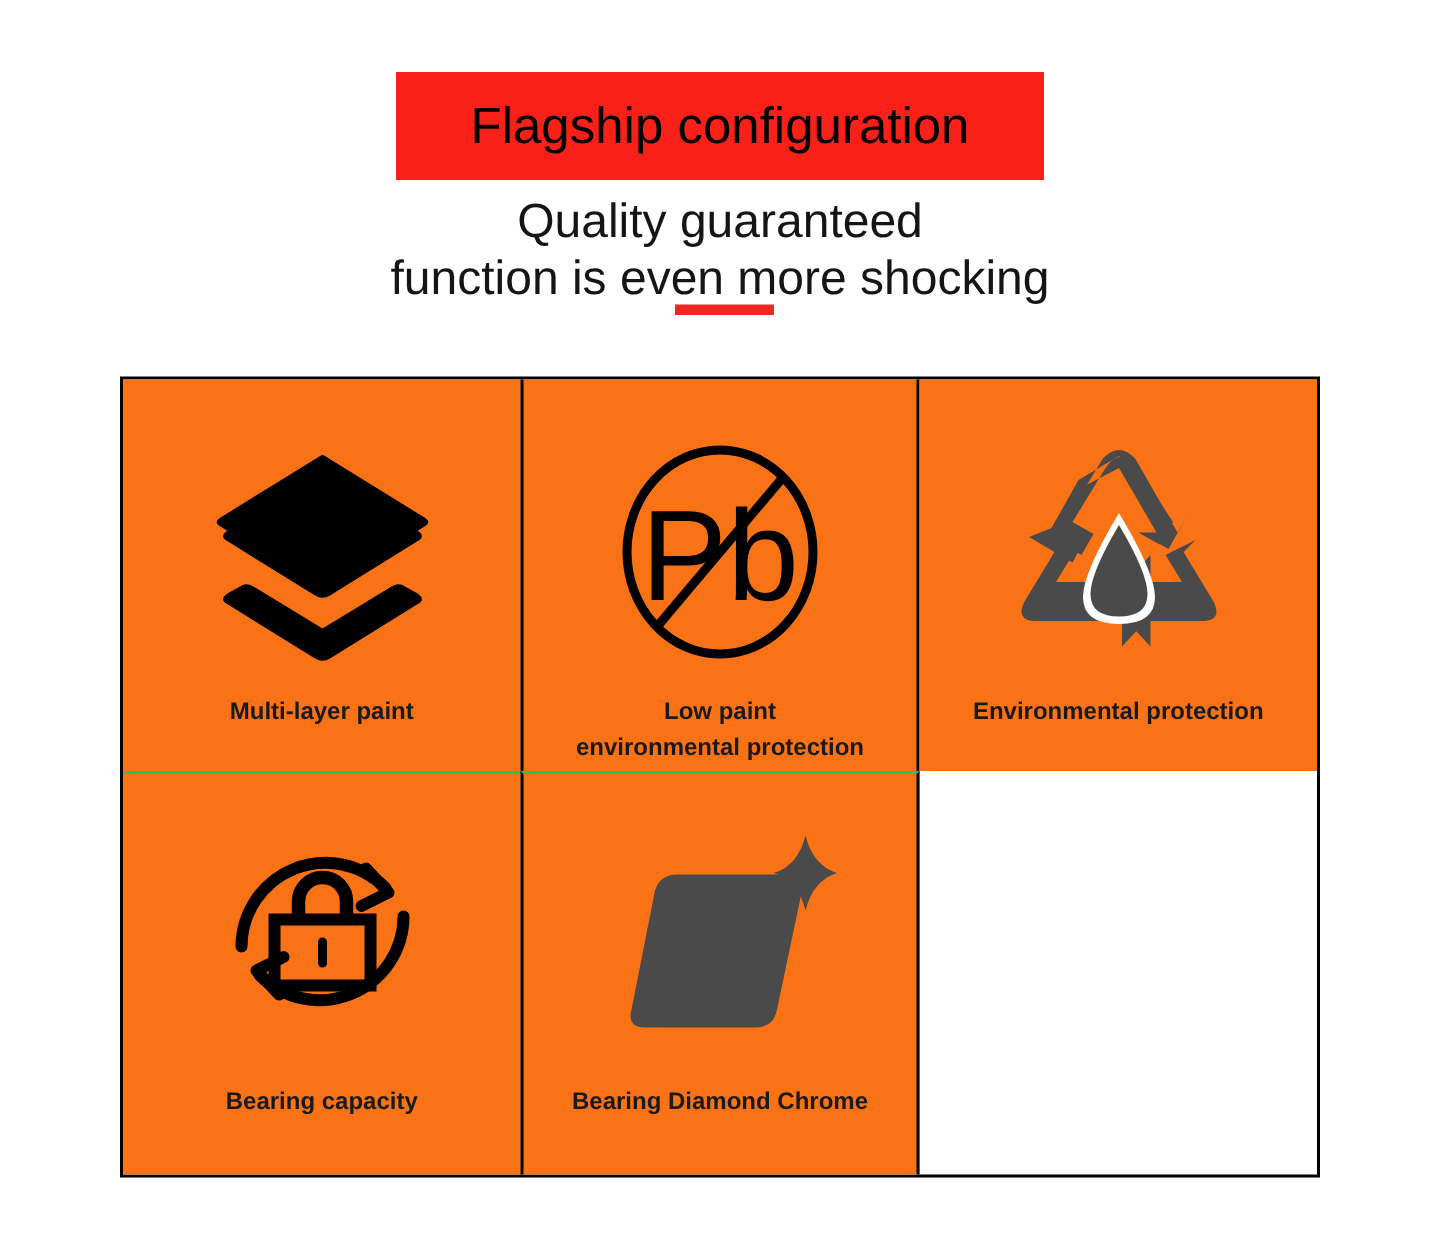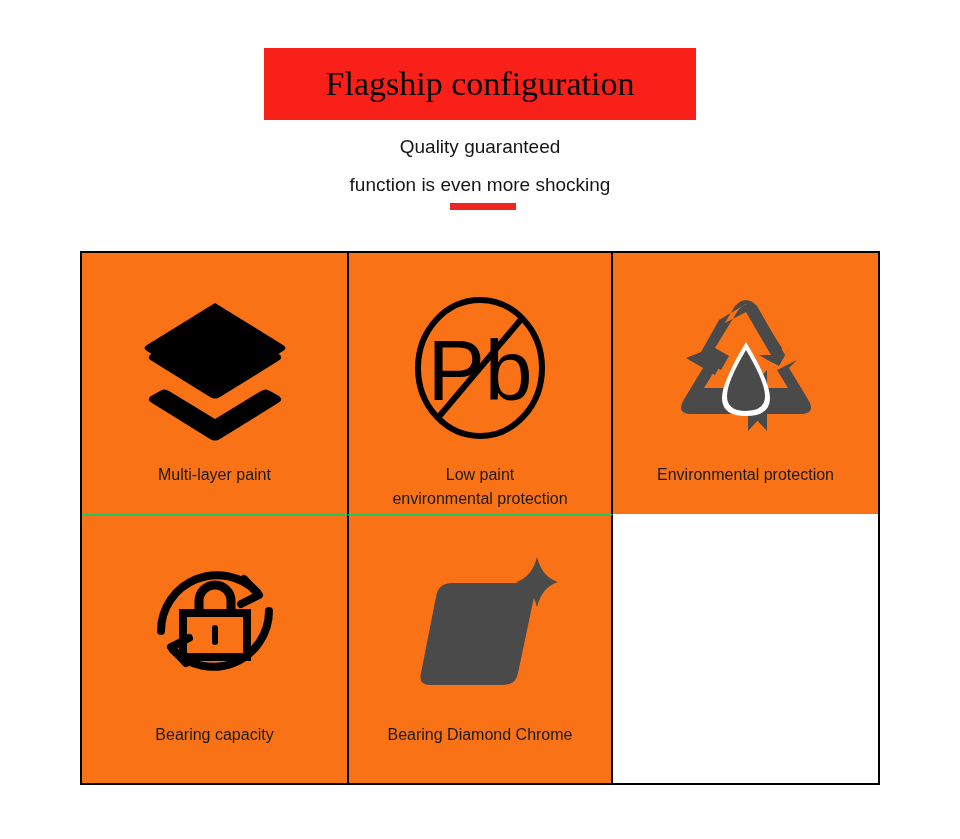--- a/index.html
+++ b/index.html
@@ -34,31 +34,30 @@
     display: flex;
     align-items: center;
     justify-content: center;
   }
   #title-text {
     font-size: 34px;
     line-height: 1;
     color: #000000;
     letter-spacing: 0px;
     white-space: nowrap;
-    font-family: Liberation Serif, serif;
   }
   #subtitle-block {
     position: absolute;
     left: 0;
     top: 128px;
     width: 960px;
     text-align: center;
   }
   .subtitle-line {
-    font-size: 19px;
+    font-size: 32px;
     line-height: 38px;
     color: #151515;
     white-space: nowrap;
   }
   #subtitle-underline {
     position: absolute;
     left: 450px;
     top: 203px;
     width: 66px;
     height: 7px;
@@ -94,20 +93,21 @@
     display: flex;
     align-items: center;
     justify-content: center;
   }
   .feature-label {
     text-align: center;
     font-size: 16px;
     line-height: 24px;
     color: #1a1a1a;
     padding: 0 6px;
+    font-weight: bold;
   }
 
   
   .r1 .icon-slot { height: 150px; margin-top: 40px; }
   .r1 .feature-label { margin-top: 20px; }
   
   .r2 .icon-slot { height: 145px; margin-top: 32px; }
   .r2 .feature-label { margin-top: 30px; }
 
   .label-line { display: block; }

